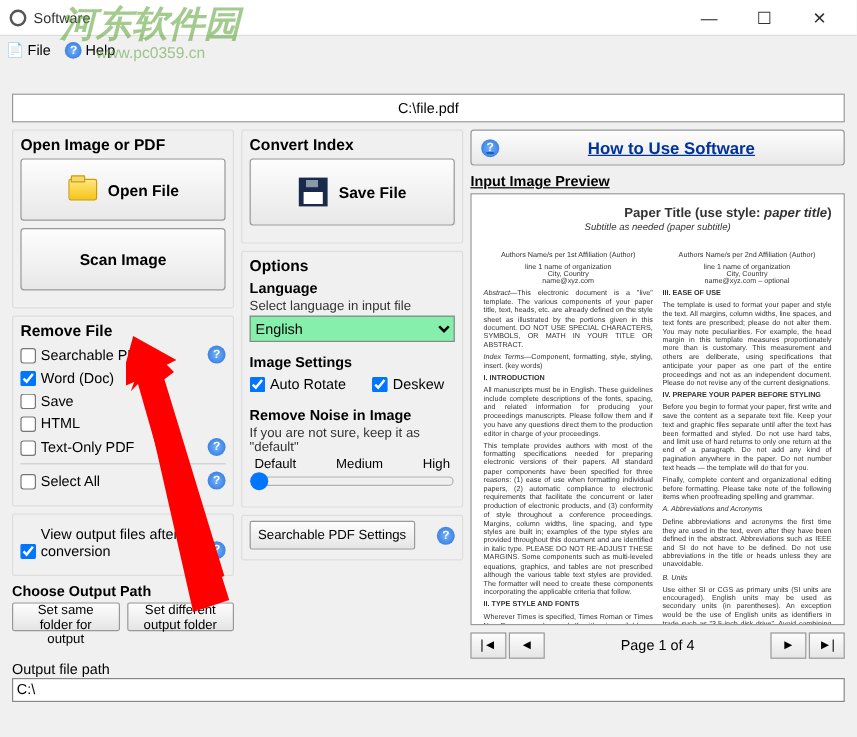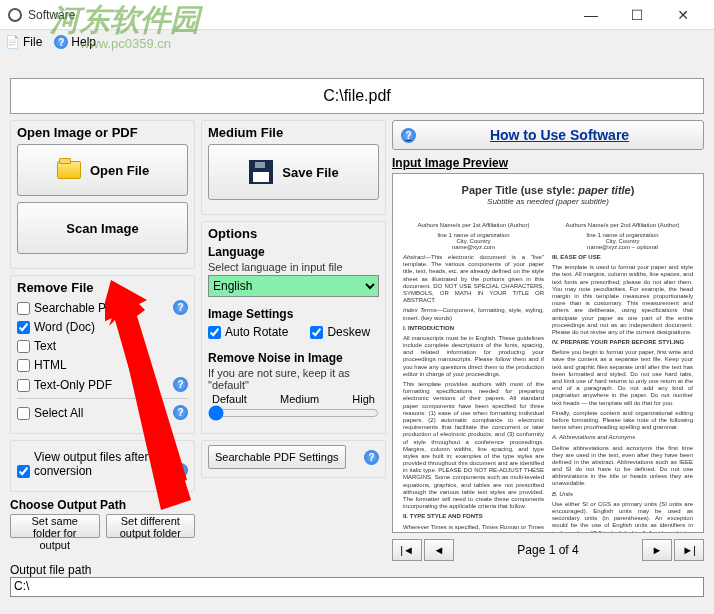--- a/index.html
+++ b/index.html
@@ -7,21 +7,21 @@
 .titlebar { height: 30px; background: #fff; display: flex; align-items: center; padding: 0 8px; border-bottom: 1px solid #ddd; position: relative; }
 .titlebar .app-icon { width: 14px; height: 14px; border: 2px solid #555; border-radius: 50%; margin-right: 6px; }
 .titlebar .title { font-size: 12px; color: #333; }
 .titlebar .win-controls { margin-left: auto; display: flex; gap: 0; }
 .titlebar .win-controls span { width: 46px; height: 30px; display: flex; align-items: center; justify-content: center; font-size: 14px; color: #333; cursor: pointer; }
 .menubar { display: flex; height: 24px; align-items: center; padding: 0 6px; gap: 12px; background: #f0f0f0; }
 .menubar .menu-item { display: flex; align-items: center; gap: 3px; font-size: 12px; cursor: pointer; }
 .menubar .m-icon { width: 14px; height: 14px; display: inline-flex; align-items: center; justify-content: center; }
 .watermark { position: absolute; top: 0px; left: 50px; font-size: 30px; font-weight: bold; color: rgba(90,160,50,0.55); font-style: italic; z-index: 50; }
 .watermark-sub { position: absolute; top: 36px; left: 80px; font-size: 13px; color: rgba(90,160,50,0.55); z-index: 50; }
-.path-bar { margin: 24px 10px 6px 10px; height: 36px; border: 1px solid #999; background: #fff; display: flex; align-items: center; justify-content: center; font-size: 16px; }
+.path-bar { margin: 24px 10px 6px 10px; height: 24px; border: 1px solid #999; background: #fff; display: flex; align-items: center; justify-content: center; font-size: 12px; }
 .main { display: flex; gap: 6px; padding: 0 10px; }
 .col-left { width: 185px; }
 .col-mid { width: 185px; }
 .col-right { flex: 1; }
 .group { background: #f0f0f0; border: 1px solid #ddd; border-radius: 2px; padding: 4px 6px 8px 6px; margin-bottom: 6px; }
 .group-title { font-size: 13px; font-weight: bold; margin-bottom: 4px; color: #000; }
 .big-btn { width: 100%; height: 52px; background: linear-gradient(#fdfdfd,#e8e8e8); border: 1px solid #999; border-radius: 3px; display: flex; align-items: center; justify-content: center; gap: 8px; font-size: 13px; font-weight: bold; margin-bottom: 6px; cursor: pointer; }
 .big-btn .icon-box { width: 26px; height: 26px; display: flex; align-items: center; justify-content: center; }
 .folder-icon { width: 24px; height: 18px; background: linear-gradient(#ffe680,#f5c518); border: 1px solid #c9a000; border-radius: 2px; position: relative; }
 .folder-icon::before { content:""; position:absolute; top:-4px; left:1px; width:10px; height:4px; background:#f5d76e; border:1px solid #c9a000; border-radius:1px 1px 0 0; }
@@ -35,21 +35,21 @@
 .sub-text { font-size: 11px; color: #333; margin-bottom: 2px; }
 select { width: 100%; height: 22px; font-size: 12px; border: 1px solid #888; background: #86efac; }
 .slider-row { display: flex; justify-content: space-between; font-size: 11px; margin-top: 2px; padding: 0 4px; }
 .slider { width: 100%; }
 .small-btn { height: 24px; background: linear-gradient(#fdfdfd,#e5e5e5); border: 1px solid #999; border-radius: 2px; font-size: 11px; cursor: pointer; padding: 0 6px; }
 .choose-path { display: flex; gap: 6px; }
 .choose-path .small-btn { flex: 1; }
 .how-to { width: 100%; height: 30px; background: linear-gradient(#fdfdfd,#e8e8e8); border: 1px solid #999; border-radius: 3px; display: flex; align-items: center; font-size: 14px; font-weight: bold; color: #003399; text-decoration: underline; cursor: pointer; padding: 0 8px; gap: 8px; margin-bottom: 6px; }
 .preview-label { font-size: 12px; font-weight: bold; margin-bottom: 3px; text-decoration: underline; }
 .preview-box { border: 1px solid #999; background: #fff; height: 360px; padding: 6px 10px; overflow: hidden; font-size: 6px; color: #333; }
-.preview-box .p-title { text-align: center; font-size: 11px; font-weight: bold; margin: 4px 0 1px 0; }
+.preview-box .p-title { text-align: right; font-size: 11px; font-weight: bold; margin: 4px 0 1px 0; }
 .preview-box .p-sub { text-align: center; font-size: 8px; font-style: italic; margin-bottom: 16px; }
 .preview-box .p-cols { display: flex; gap: 8px; }
 .preview-box .p-col { flex: 1; }
 .preview-box .p-auth { text-align: center; font-size: 6px; margin-bottom: 4px; }
 .preview-box p { margin-bottom: 3px; text-align: justify; line-height: 1.2; }
 .pager { display: flex; align-items: center; justify-content: center; gap: 2px; margin-top: 6px; }
 .pager .pg-btn { width: 30px; height: 22px; background: linear-gradient(#fdfdfd,#e5e5e5); border: 1px solid #999; display: flex; align-items: center; justify-content: center; font-size: 11px; cursor: pointer; }
 .pager .pg-text { flex: 1; text-align: center; font-size: 12px; }
 .bottom { padding: 2px 10px; font-size: 12px; }
 .bottom .path-box { border: 1px solid #888; background: #fff; height: 20px; font-size: 12px; padding: 1px 3px; }
@@ -107,21 +107,21 @@
             <input type="checkbox" style="">
             <span>Searchable PDF</span>
             <span class="help-icon">?</span>
           </div>
           <div class="check-row">
             <input type="checkbox" checked="" style="">
             <span>Word (Doc)</span>
           </div>
           <div class="check-row">
             <input type="checkbox" style="">
-            <span>Text</span>
+            <span>Save</span>
           </div>
           <div class="check-row">
             <input type="checkbox" style="">
             <span>HTML</span>
           </div>
           <div class="check-row">
             <input type="checkbox" style="">
             <span>Text-Only PDF</span>
             <span class="help-icon">?</span>
           </div>
@@ -146,21 +146,21 @@
       <div class="sub-label">Choose Output Path</div>
       <div class="choose-path">
         <button class="small-btn">Set same folder for output</button>
         <button class="small-btn">Set different output folder</button>
       </div>
     </div>
   </div>
 
   <div class="col-mid">
     <div class="group">
-      <div class="group-title">Medium File</div>
+      <div class="group-title">Convert Index</div>
       <div class="big-btn" style="height:56px">
         <span class="icon-box">
             <span class="floppy-icon"></span>
           </span>
         <span>Save File</span>
       </div>
     </div>
 
     <div class="group">
       <div class="group-title">Options</div>

